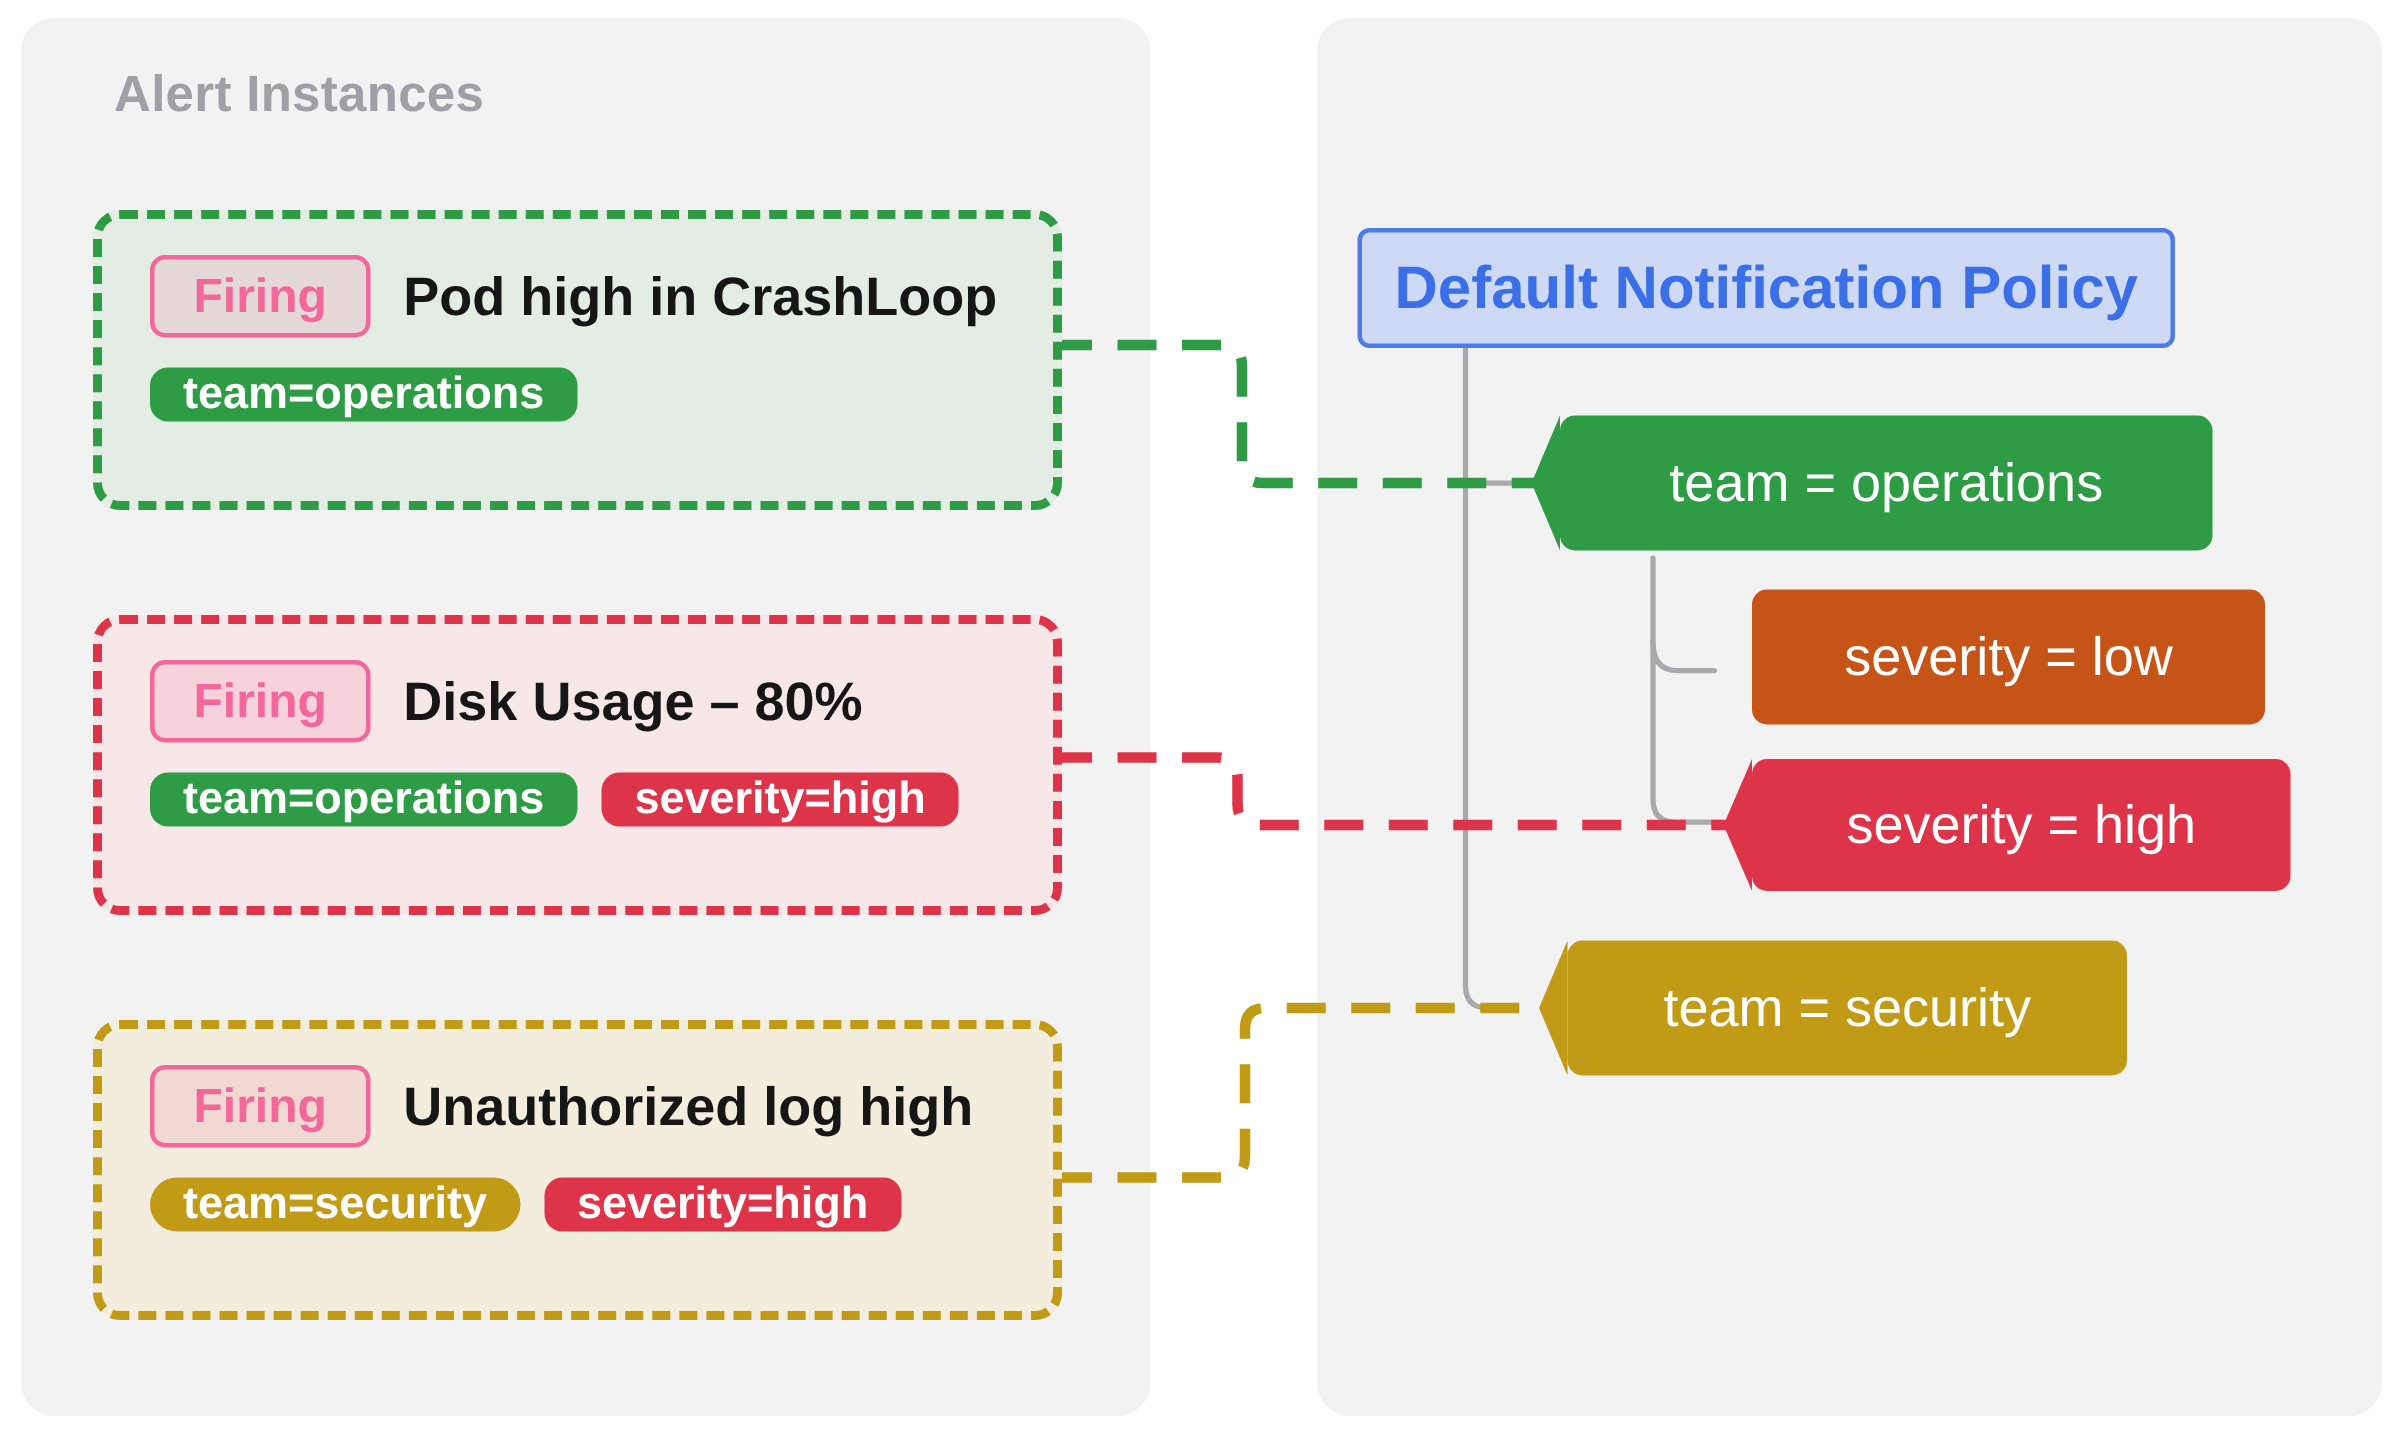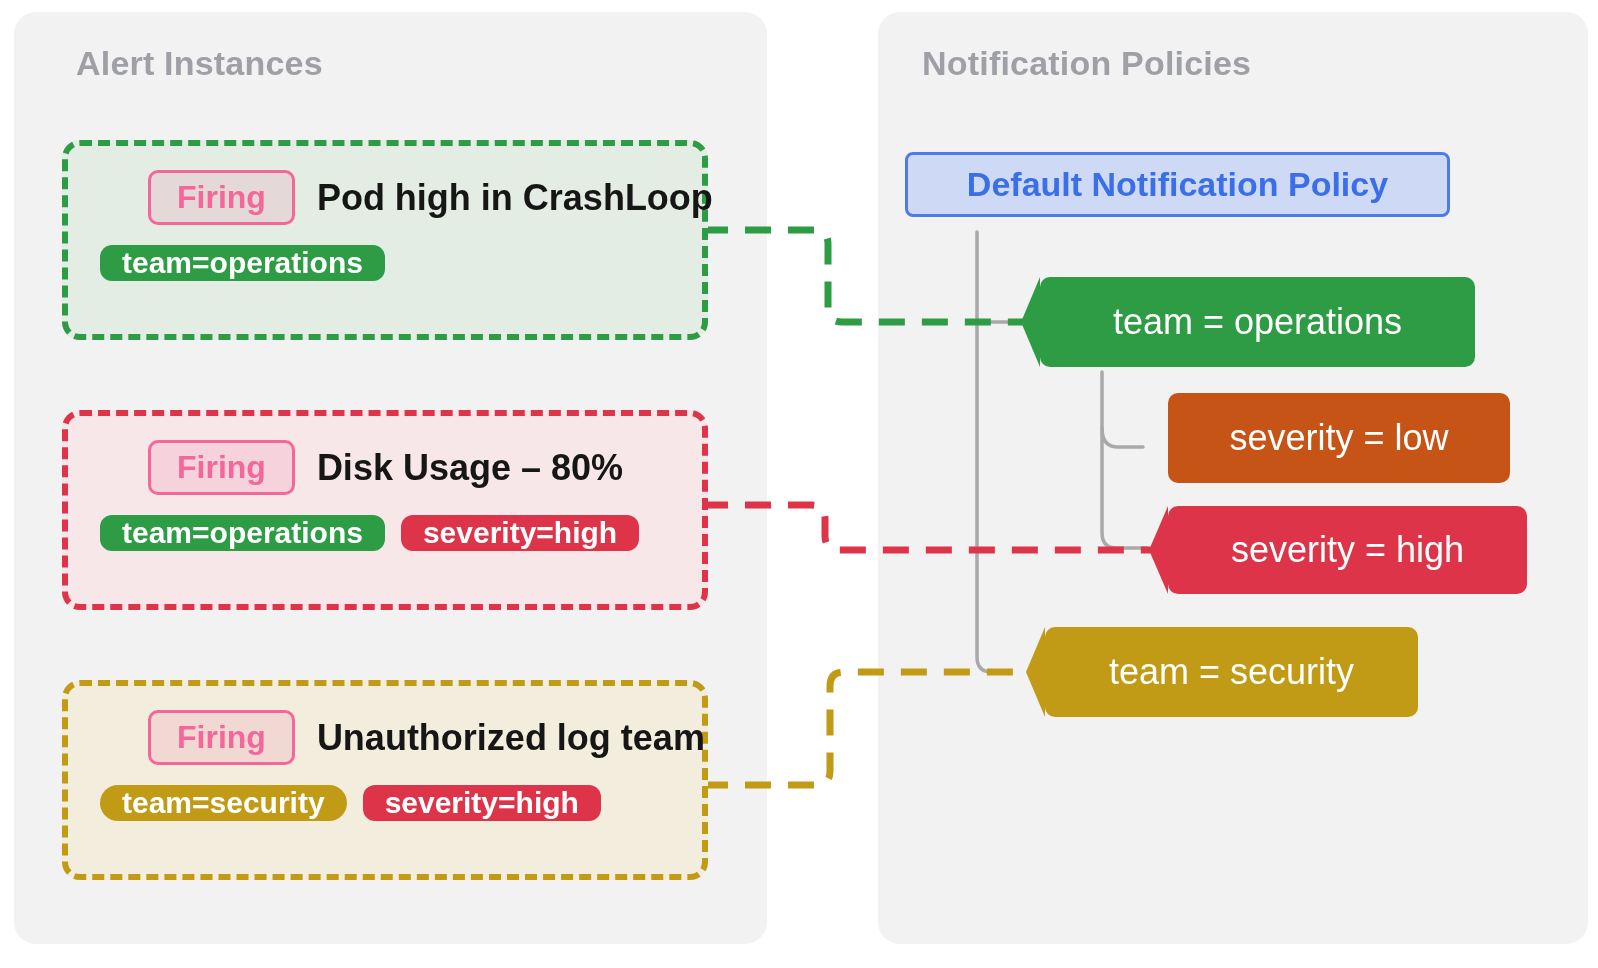--- a/index.html
+++ b/index.html
@@ -32,44 +32,44 @@
 
   
   .card{
     position:absolute;left:62px;width:646px;height:200px;box-sizing:border-box;
     border-radius:18px;border:6px dashed #000;
     padding:24px 32px;display:flex;flex-direction:column;gap:20px;
   }
   .card.c1{top:140px;border-color:var(--green,#2d9c44);background:var(--card1-bg,#e3ede4);}
   .card.c2{top:410px;border-color:var(--red,#dd3449);background:var(--card2-bg,#f7e7e9);}
   .card.c3{top:680px;border-color:var(--gold,#c19a16);background:var(--card3-bg,#f2eddd);}
-  .card-row{display:flex;align-items:center;gap:22px;margin-left:48px;}
+  .card-row{display:flex;align-items:center;gap:22px;}
   .badge{
     display:inline-flex;align-items:center;justify-content:center;
     padding:6px 26px;border:3px solid var(--pink,#f4679a);border-radius:10px;
     color:var(--pink,#f4679a);background:var(--pink-bg,rgba(244,103,154,0.16));
     font-size:32px;font-weight:700;
   }
   .card-title{font-size:36px;font-weight:700;color:var(--card-text,#161616);white-space:nowrap;}
   .chips{display:flex;gap:16px;}
   .chip{
     display:inline-flex;align-items:center;justify-content:center;
     padding:1px 22px;border-radius:12px;color:#fff;font-size:30px;font-weight:700;
     white-space:nowrap;
   }
   .chip.green{background:var(--green,#2d9c44);}
   .chip.red{background:var(--red,#dd3449);}
   .chip.gold{background:var(--gold,#c19a16);border-radius:20px;}
 
   
   .root-box{
-    position:absolute;left:905px;top:152px;width:545px;height:65px;box-sizing:border-box;
+    position:absolute;left:905px;top:152px;width:545px;height:80px;box-sizing:border-box;
     display:flex;align-items:center;justify-content:center;
     background:var(--blue-bg,#ced9f5);border:3px solid var(--blue-border,#4d7ce8);border-radius:8px;
-    color:var(--blue-text,#3b6fe8);font-size:34px;font-weight:700;white-space:nowrap;
+    color:var(--blue-text,#3b6fe8);font-size:40px;font-weight:700;white-space:nowrap;
   }
   .node{
     position:absolute;box-sizing:border-box;border-radius:10px;
     display:flex;align-items:center;justify-content:center;
     color:#fff;font-size:36px;font-weight:500;white-space:nowrap;
   }
   .node.has-arrow::before{
     content:"";position:absolute;right:100%;top:0;
     border-top:45px solid transparent;border-bottom:45px solid transparent;
     border-right:19px solid #000;
@@ -88,21 +88,20 @@
 </style>
 </head>
 <body>
 
 <div class="stage">
 
   <section class="panel panel-left"></section>
   <section class="panel panel-right"></section>
 
   <h2 class="panel-title left">Alert Instances</h2>
-  <h2 class="panel-title right">Notification Policies</h2>
 
   <svg class="wires" width="1598" height="968" viewBox="0 0 1598 968">
     <path class="tree-line" d="M977 232 V657 Q977 672 992 672"></path>
     <path class="tree-line" d="M977 322 H1022"></path>
     <path class="tree-line" d="M1102 372 V533 Q1102 548 1117 548 H1147"></path>
     <path class="tree-line" d="M1102 428 Q1102 447 1118 447 H1143"></path>
     <path class="dash green" d="M702 230 H814 Q828 230 828 244 V308 Q828 322 842 322 H1024"></path>
     <path class="dash red" d="M702 505 H811 Q825 505 825 519 V536 Q825 550 839 550 H1151"></path>
     <path class="dash gold" d="M702 785 H816 Q830 785 830 771 V686 Q830 672 844 672 H1026"></path>
   </svg>
@@ -124,21 +123,21 @@
     </div>
     <div class="chips">
       <span class="chip green">team=operations</span>
       <span class="chip red">severity=high</span>
     </div>
   </div>
 
   <div class="card c3">
     <div class="card-row">
       <span class="badge">Firing</span>
-      <span class="card-title">Unauthorized log team</span>
+      <span class="card-title">Unauthorized log high</span>
     </div>
     <div class="chips">
       <span class="chip gold">team=security</span>
       <span class="chip red">severity=high</span>
     </div>
   </div>
 
   <div class="root-box">Default Notification Policy</div>
   <div class="node green has-arrow n-team-ops">team = operations</div>
   <div class="node orange n-sev-low">severity = low</div>

